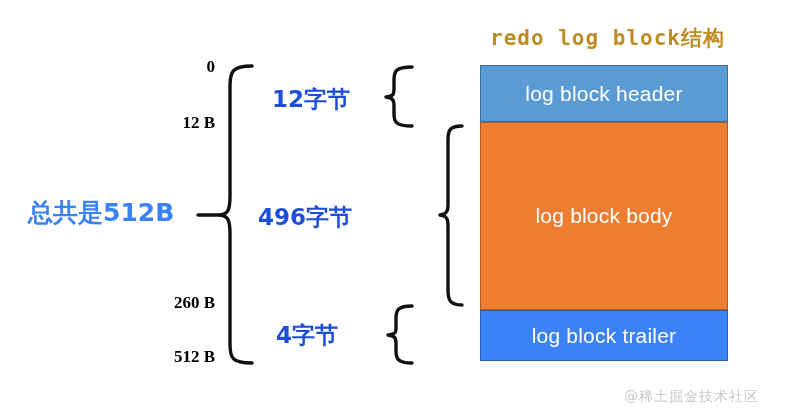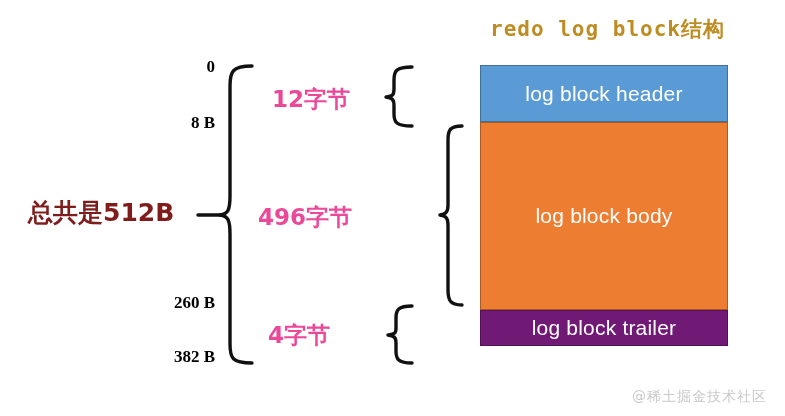--- a/index.html
+++ b/index.html
@@ -14,21 +14,21 @@
     position: relative;
     width: 785px;
     height: 416px;
     background: #ffffff;
   }
 
   
   .title {
     position: absolute;
     left: 490px;
-    top: 15px;
+    top: 24px;
     font-family: "DejaVu Sans Mono", "Liberation Mono", monospace;
     font-size: 21px;
     font-weight: 700;
     letter-spacing: 1px;
     color: #bd8d23;
     white-space: nowrap;
   }
 
   
   .stack {
@@ -46,21 +46,21 @@
     align-items: center;
     justify-content: center;
     color: #ffffff;
     font-size: 21px;
     font-weight: 400;
     letter-spacing: 0.2px;
     border: 1px solid rgba(0,0,0,0.28);
   }
   .blk-header  { top: 0px;   height: 57px;  background: #5b9bd5; }
   .blk-body    { top: 57px;  height: 188px; background: #ed7d31; }
-  .blk-trailer { top: 245px; height: 36px;  background: #701a75; }
+  .blk-trailer { top: 245px; height: 51px;  background: #3b82f6; }
 
   
   .offset {
     position: absolute;
     font-family: "Liberation Serif", "DejaVu Serif", serif;
     font-weight: 700;
     font-size: 17px;
     color: #000000;
     text-align: right;
     white-space: nowrap;
@@ -70,50 +70,50 @@
   .off-508 { right: 570px; top: 293px; }
   .off-512 { right: 570px; top: 347px; }
 
   
   .total {
     position: absolute;
     left: 28px;
     top: 196px;
     font-size: 25px;
     font-weight: 700;
-    color: #7f1d1d;
+    color: #3b82f6;
     white-space: nowrap;
     font-family: "DejaVu Sans", "Liberation Sans", sans-serif;
   }
 
   
   .seg {
     position: absolute;
     font-size: 23px;
     font-weight: 700;
-    color: #ec4899;
+    color: #1d4ed8;
     white-space: nowrap;
     font-family: "DejaVu Sans", "Liberation Sans", sans-serif;
   }
   .seg-12  { left: 272px; top: 84px;  }
   .seg-496 { left: 258px; top: 202px; text-align: center; }
-  .seg-4   { left: 268px; top: 320px; }
+  .seg-4   { left: 276px; top: 320px; }
 
   
   .braces {
     position: absolute;
     left: 0; top: 0;
     width: 785px; height: 416px;
     pointer-events: none;
   }
 
   
   .watermark {
     position: absolute;
-    right: 18px;
+    right: 26px;
     bottom: 10px;
     font-size: 14px;
     color: #c9c9c9;
     letter-spacing: 1px;
     white-space: nowrap;
     font-family: "DejaVu Sans", "Liberation Sans", sans-serif;
   }
 </style>
 </head>
 <body>
@@ -165,23 +165,23 @@
     </g>
   </svg>
 
   <div class="total">总共是512B</div>
 
   <div class="seg seg-12">12字节</div>
   <div class="seg seg-496">496字节</div>
   <div class="seg seg-4">4字节</div>
 
   <div class="offset off-0">0</div>
-  <div class="offset off-12">8 B</div>
+  <div class="offset off-12">12 B</div>
   <div class="offset off-508">260 B</div>
-  <div class="offset off-512">382 B</div>
+  <div class="offset off-512">512 B</div>
 
   <div class="stack">
     <div class="blk blk-header">log block header</div>
     <div class="blk blk-body">log block body</div>
     <div class="blk blk-trailer">log block trailer</div>
   </div>
 
   <div class="watermark">@稀土掘金技术社区</div>
 
 </div>

